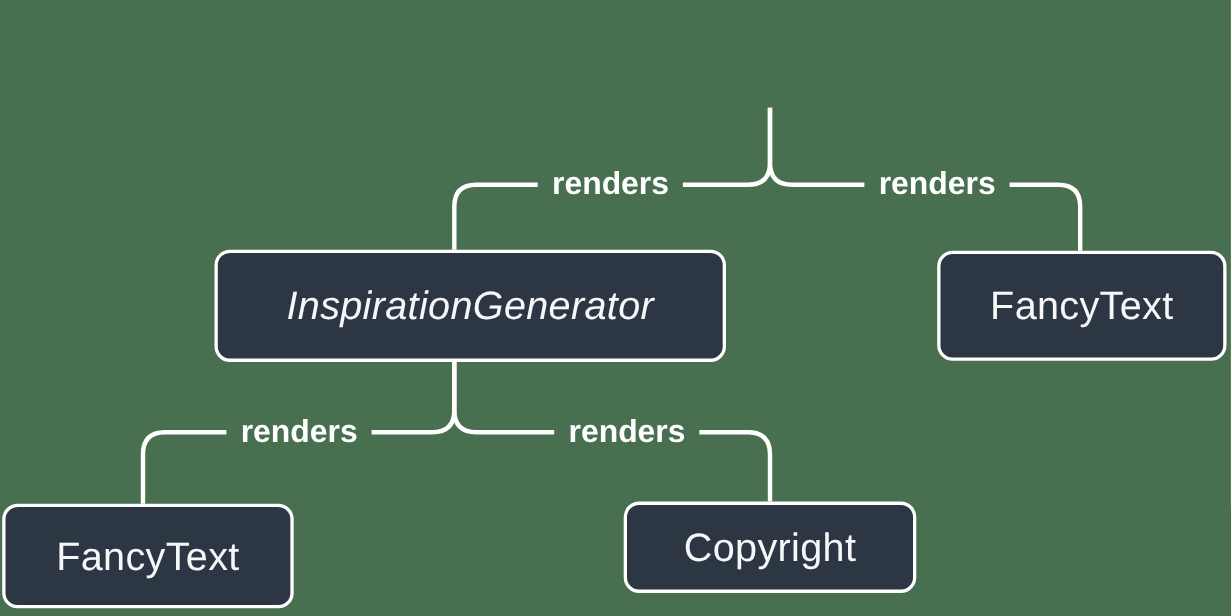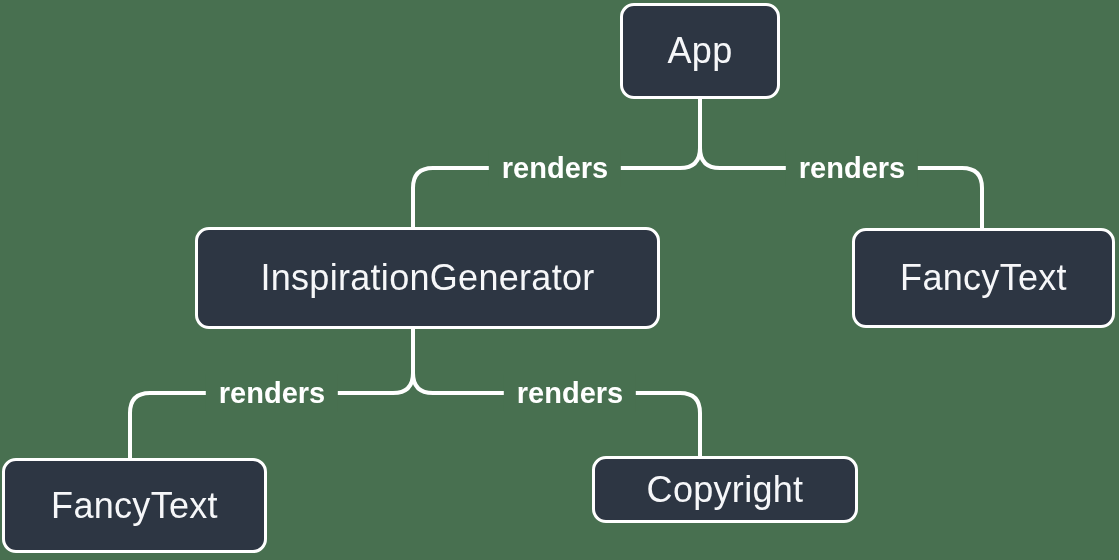--- a/index.html
+++ b/index.html
@@ -54,28 +54,25 @@
   <svg class="edges" width="1119" height="560" viewBox="0 0 1119 560">
       <path d="M 700 98 L 700 148 Q 700 168 680 168 L 433 168 Q 413 168 413 188 L 413 227" fill="none" stroke="#ffffff" stroke-width="4"></path>
       <path d="M 700 98 L 700 148 Q 700 168 720 168 L 962 168 Q 982 168 982 188 L 982 228" fill="none" stroke="#ffffff" stroke-width="4"></path>
       <path d="M 413 329 L 413 373 Q 413 393 393 393 L 150 393 Q 130 393 130 413 L 130 458" fill="none" stroke="#ffffff" stroke-width="4"></path>
       <path d="M 413 329 L 413 373 Q 413 393 433 393 L 680 393 Q 700 393 700 413 L 700 456" fill="none" stroke="#ffffff" stroke-width="4"></path>
     </svg>
 <div class="edge-label" style="left: 555px; top: 168px;">renders</div>
     <div class="edge-label" style="left: 852px; top: 168px;">renders</div>
     <div class="edge-label" style="left: 272px; top: 393px;">renders</div>
     <div class="edge-label" style="left: 570px; top: 393px;">renders</div>
-    <div class="node" style="left: 620px; top: 3px; width: 160px; height: 96px;">
-      <span>App</span>
-    </div>
-    <div class="node" style="left: 195px; top: 227px; width: 465px; height: 102px;">
+    <div class="node" style="left: 195px; top: 227px; width: 465px; height: 102px; font-style: italic;">
       <span>InspirationGenerator</span>
     </div>
     <div class="node" style="left: 852px; top: 228px; width: 263px; height: 100px;">
       <span>FancyText</span>
     </div>
     <div class="node" style="left: 2px; top: 458px; width: 265px; height: 95px;">
       <span>FancyText</span>
     </div>
-    <div class="node" style="left: 592px; top: 456px; width: 266px; height: 67px;">
+    <div class="node" style="left: 567px; top: 456px; width: 266px; height: 83px;">
       <span>Copyright</span>
     </div>
   </div>
 
 </body></html>

